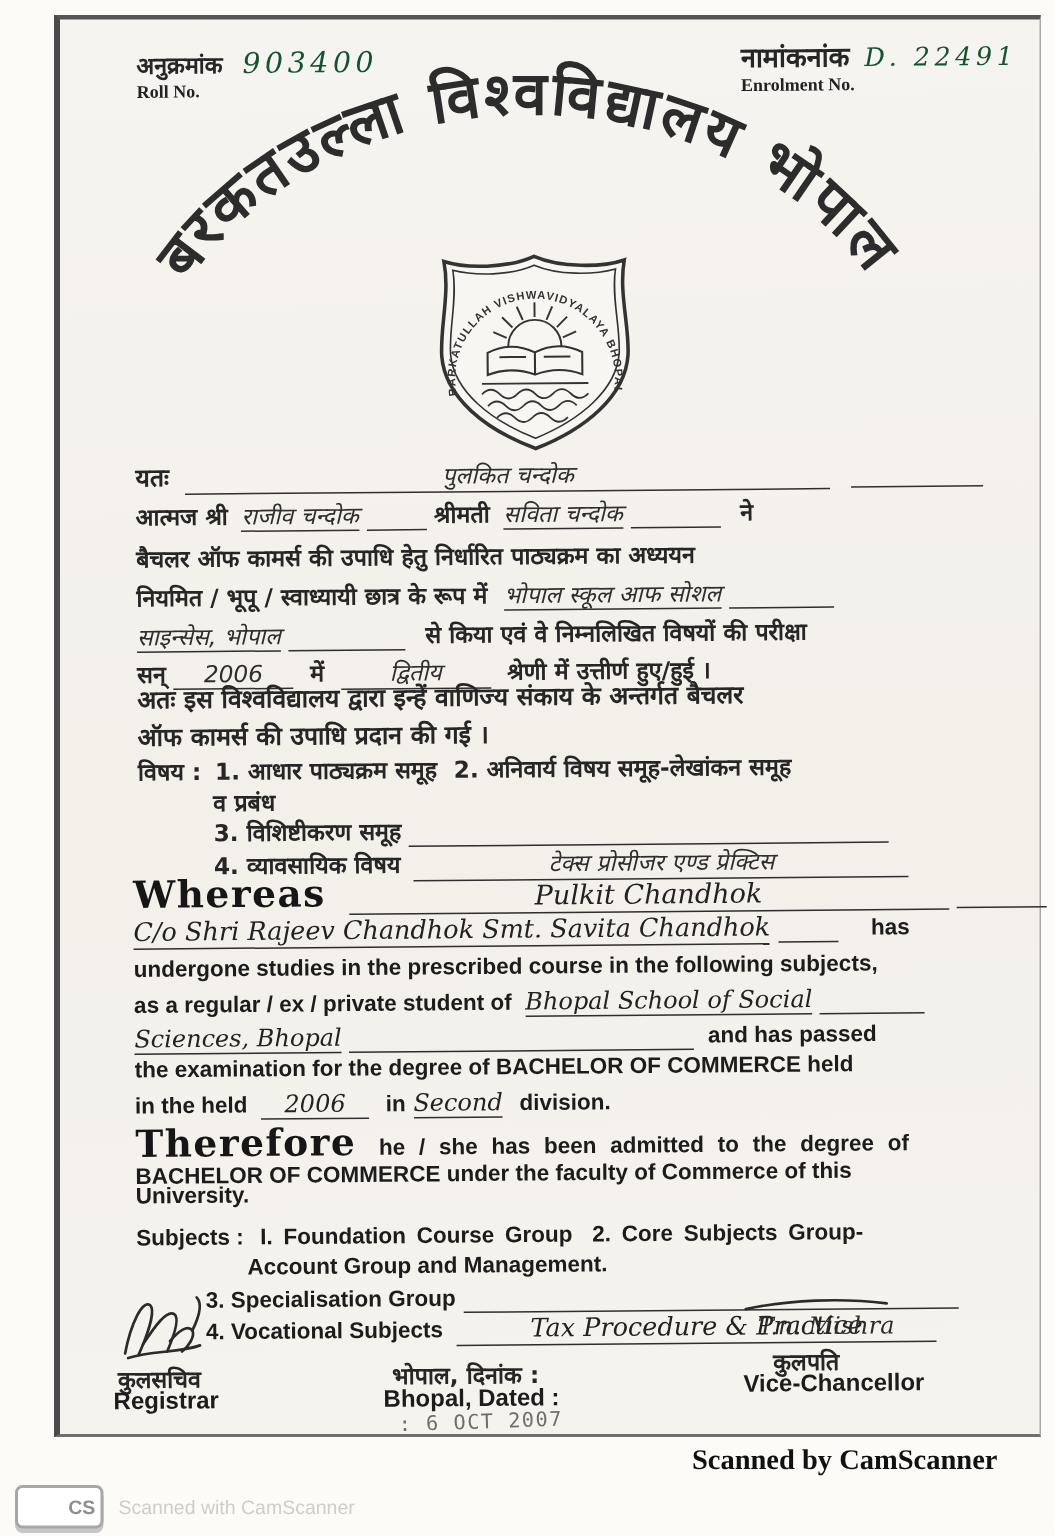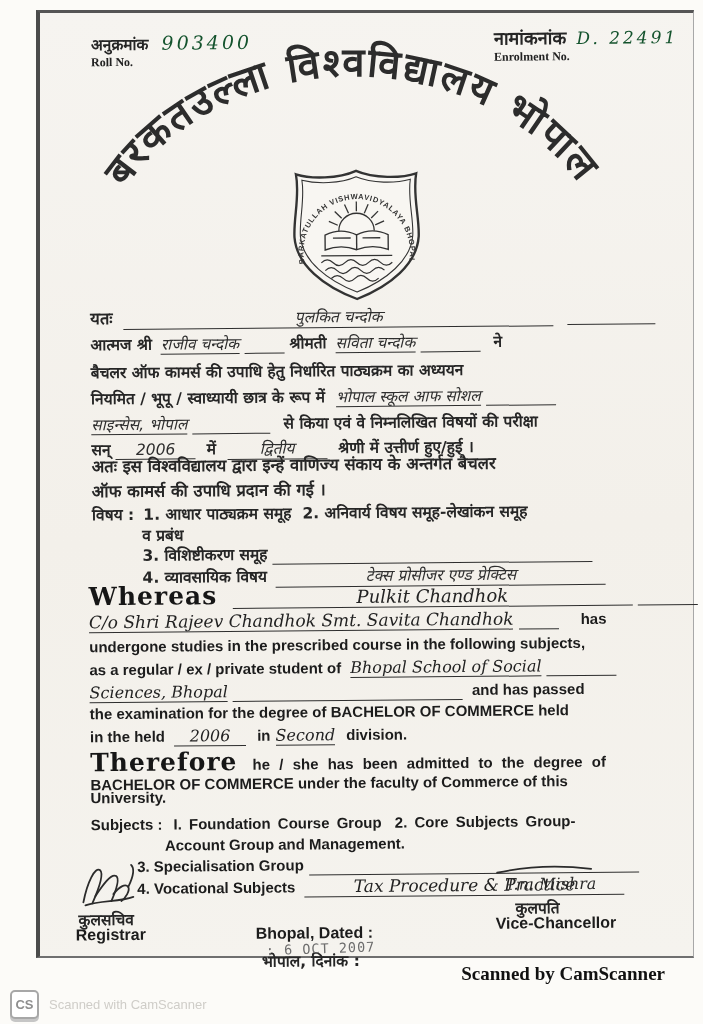--- a/index.html
+++ b/index.html
@@ -18,21 +18,21 @@
   .en-small{font-family:"Liberation Serif",serif;font-weight:700;font-size:12px;color:#222;}
   .cursive{font-family:"DejaVu Serif",serif;font-style:italic;font-weight:500;font-size:16px;color:#222;}
   .hand-num{font-family:"DejaVu Serif",serif;font-style:italic;font-size:19px;letter-spacing:3px;color:#14532d;}
   .blackletter{font-family:"DejaVu Serif",serif;font-weight:800;font-size:25px;letter-spacing:1px;color:#161616;}
   .u{border-bottom:1.4px solid #2e2e2e;}
   .blank{display:inline-block;border-bottom:1.4px solid #2e2e2e;}
   .ctr{text-align:center;}
   .stamp{font-family:"DejaVu Sans Mono",monospace;font-size:13.5px;color:#6d6d6d;letter-spacing:1px;transform:rotate(-1.5deg);}
   .cs-badge{display:inline-flex;width:25px;height:25px;border:2.5px solid #a7a7a7;border-radius:5px;
             align-items:center;justify-content:center;background:#fff;color:#8e8e8e;
-            font:700 13px "Liberation Sans",sans-serif;box-shadow:0 3px 0 #c6c6c6;}
+            font:700 13px "Liberation Sans",sans-serif;box-shadow:0 3px 0 #c6c6c6;padding-left:30px;}
   .cs-text{font-family:"Liberation Sans",sans-serif;font-size:13px;color:#cfcdc8;margin-left:10px;}
   .scanned-by{font-family:"Liberation Serif",serif;font-weight:600;font-size:19px;color:#111;}
   svg{overflow:visible;}
 </style>
 </head>
 <body>
 
 <div class="page">
   <div class="paper"></div>
 
@@ -206,21 +206,21 @@
         <path d="M10 42 C 14 22 22 6 27 10 C 31 14 24 32 19 43"></path>
         <path d="M22 36 C 30 24 38 13 43 16 C 47 19 42 32 38 41"></path>
         <path d="M40 34 C 46 27 52 23 55 27 C 57 31 52 38 48 41"></path>
         <path d="M55 27 C 60 17 62 9 58 5"></path>
         <path d="M12 45 C 28 40 46 42 60 37"></path>
       </g>
     </svg>
     <div class="row hi" style="left:75px;top:906px;font-family:Liberation Mono, monospace;">कुलसचिव</div>
     <div class="row en" style="left:72px;top:924px;font-size:16px;">Registrar</div>
 
-    <div class="row hi" style="left:258px;top:905px;margin-top:44px;">भोपाल, दिनांक :</div>
+    <div class="row hi" style="left:258px;top:905px;">भोपाल, दिनांक :</div>
     <div class="row en" style="left:252px;top:924px;font-size:16px;">Bhopal, Dated :</div>
     <div class="row stamp" style="left:262px;top:940px;">: 6 OCT 2007</div>
 
     <div class="row" style="left:488px;top:864px;">
       <svg width="130" height="34" viewBox="0 0 130 34">
         <path d="M6 10 C 35 4 70 3 100 7" stroke="#2b2b2b" stroke-width="1.8" fill="none" stroke-linecap="round"></path>
         <text x="14" y="27" font-family="DejaVu Serif, serif" font-style="italic" font-size="16" fill="#2b2b2b">T.n. Mishra</text>
       </svg>
     </div>
     <div class="row hi" style="left:512px;top:898px;">कुलपति</div>

